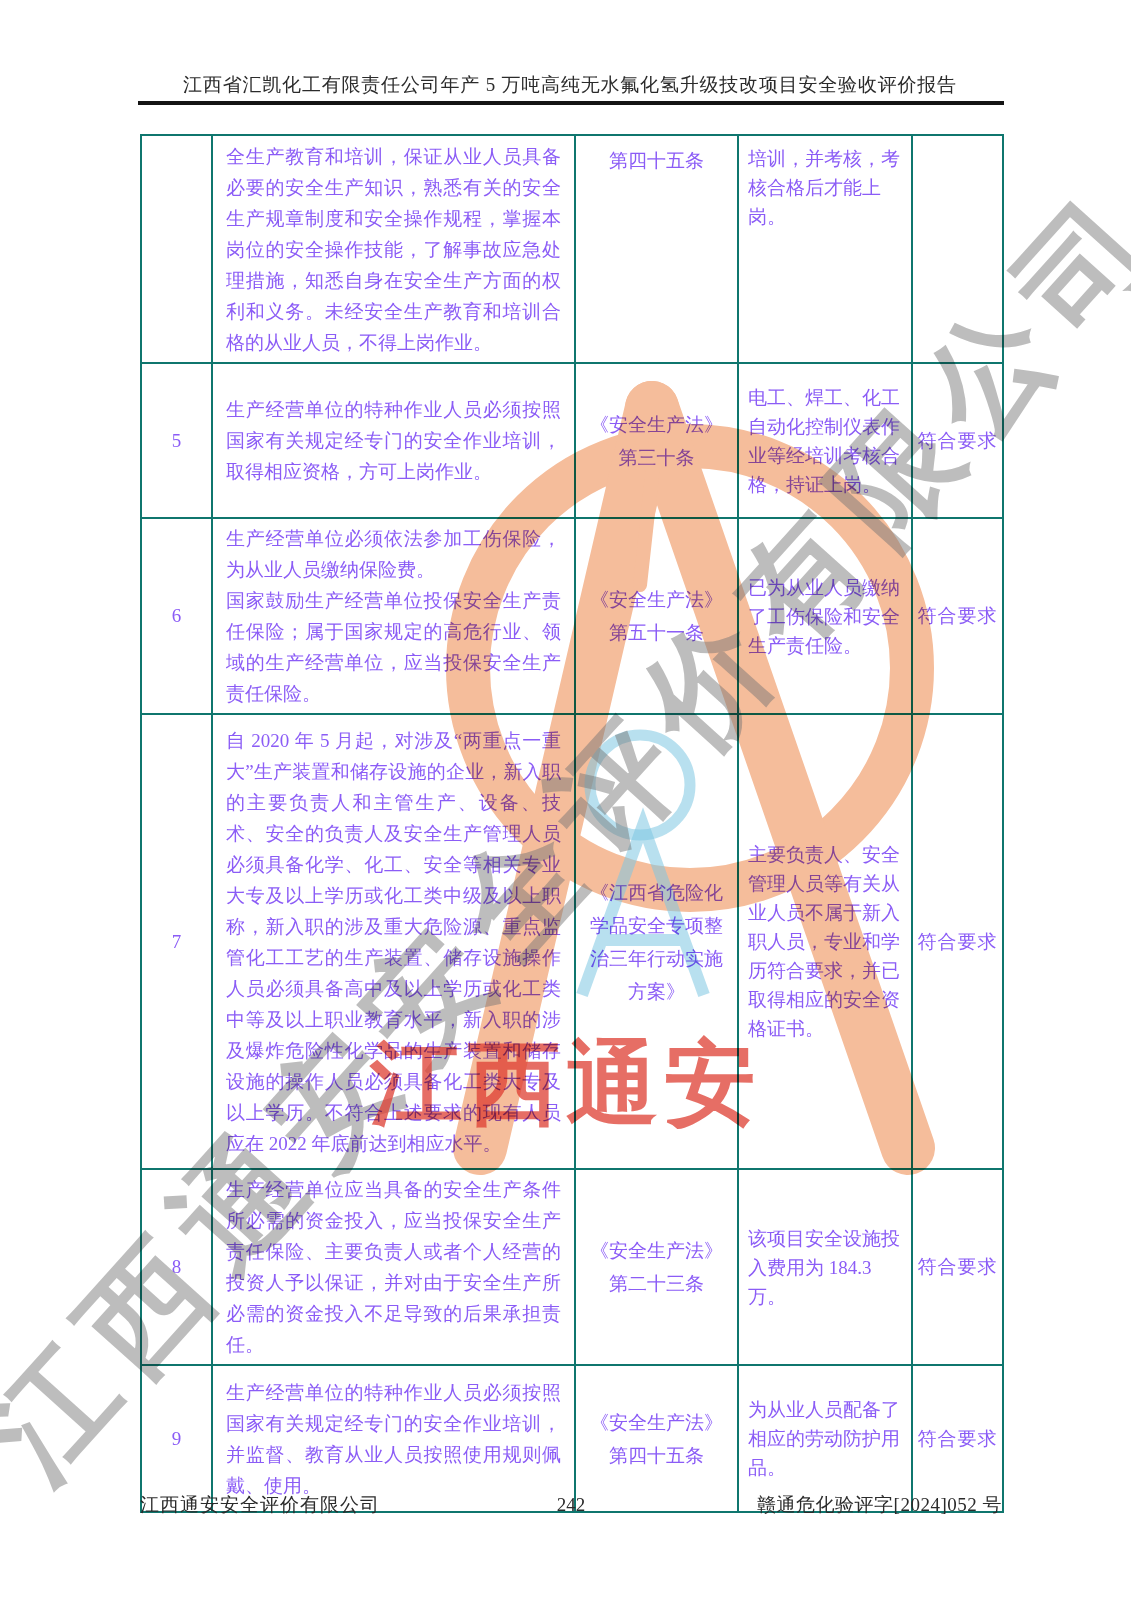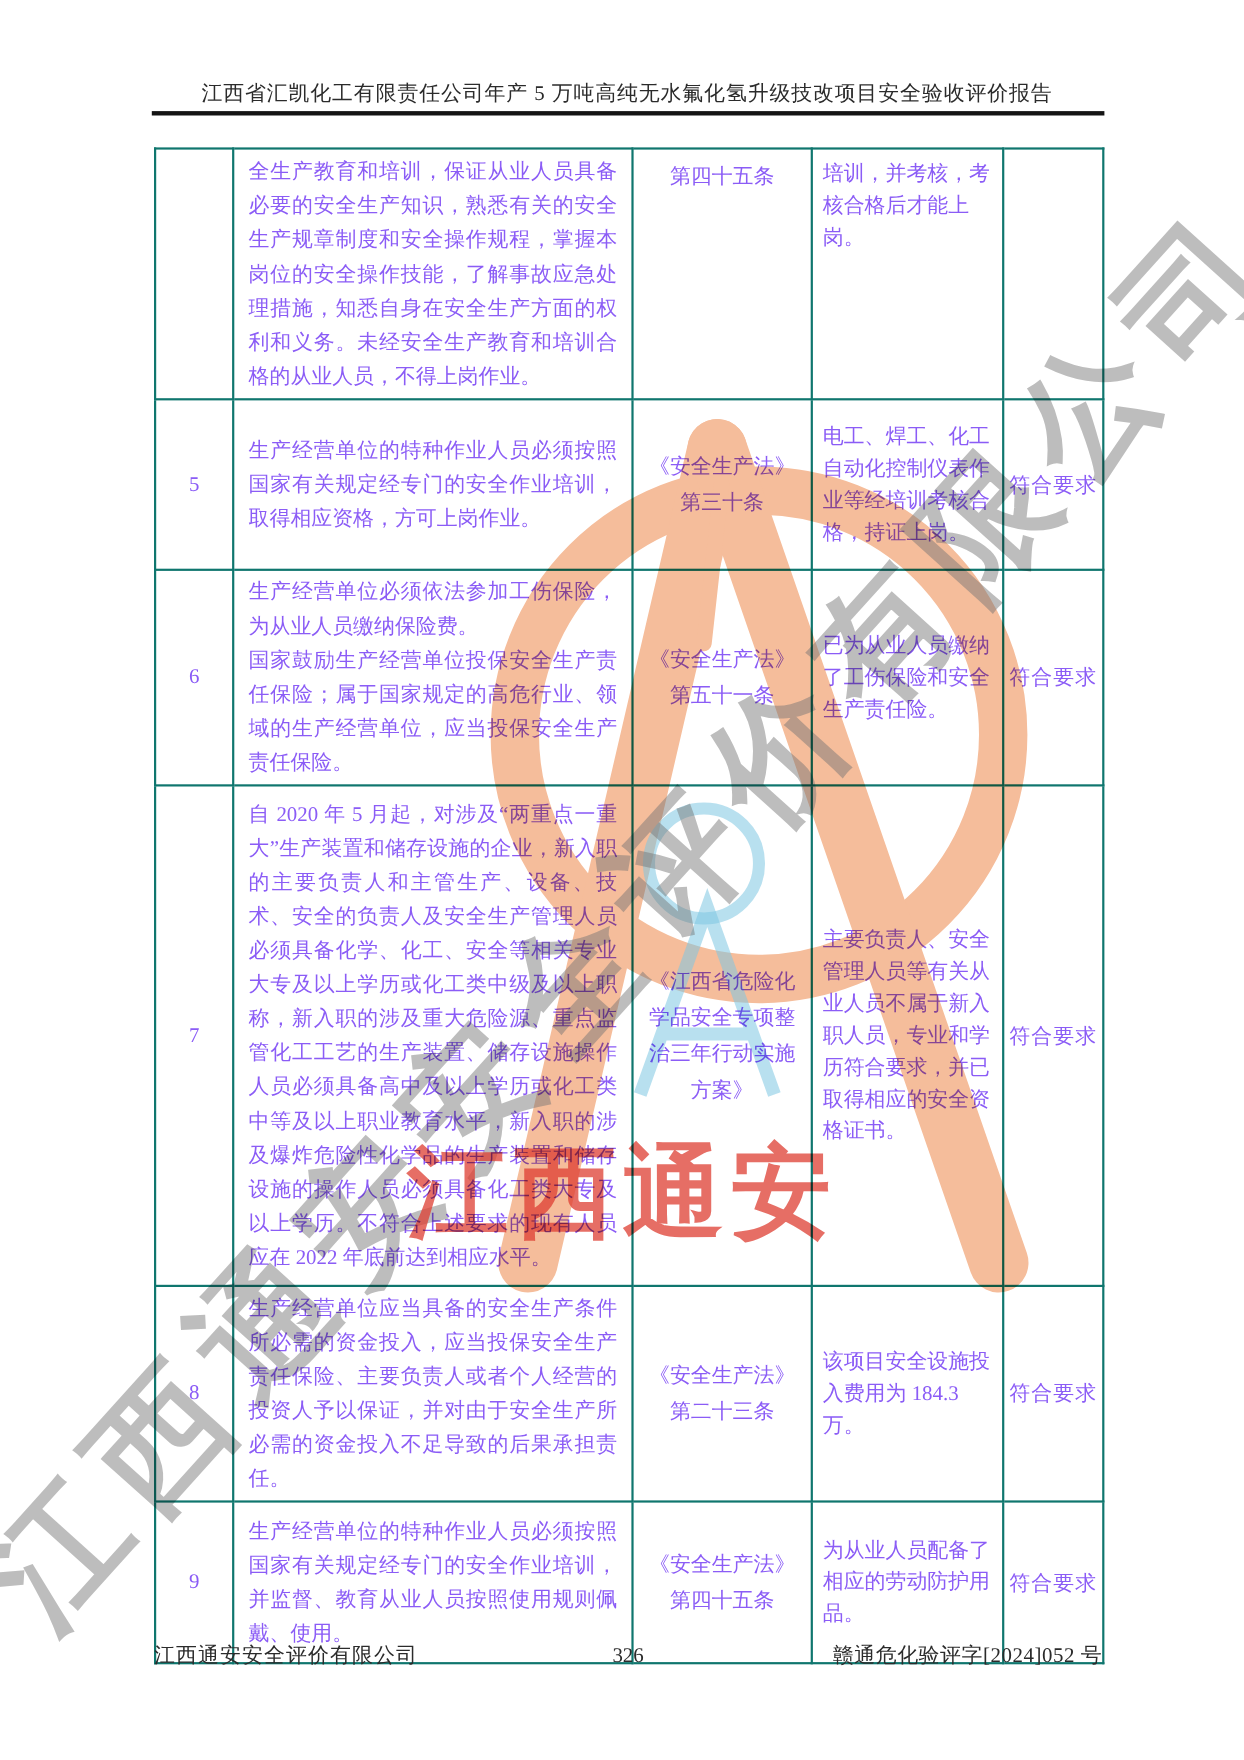--- a/index.html
+++ b/index.html
@@ -197,21 +197,21 @@
         <td class="cell-law">《安全生产法》
 第四十五条</td>
         <td class="cell-status">为从业人员配备了相应的劳动防护用品。</td>
         <td class="cell-conclusion">符合要求</td>
       </tr>
     </tbody>
   </table>
 
   <div class="footer">
     <span class="footer-left">江西通安安全评价有限公司</span>
-    <span class="footer-center">326</span>
+    <span class="footer-center">242</span>
     <span class="footer-right">赣通危化验评字[2024]052 号</span>
   </div>
 
   <div class="watermark">
     <svg class="wm-logo-svg" viewBox="0 0 580 810">
 
       <circle cx="290" cy="298" r="222" fill="none" stroke-width="44" stroke="#f5bd9b"></circle>
 
       <path d="M252,38 L80,778" fill="none" stroke-width="54" stroke-linecap="round" stroke="#f5bd9b"></path>
       <path d="M252,38 L508,778" fill="none" stroke-width="54" stroke-linecap="round" stroke="#f5bd9b"></path>

